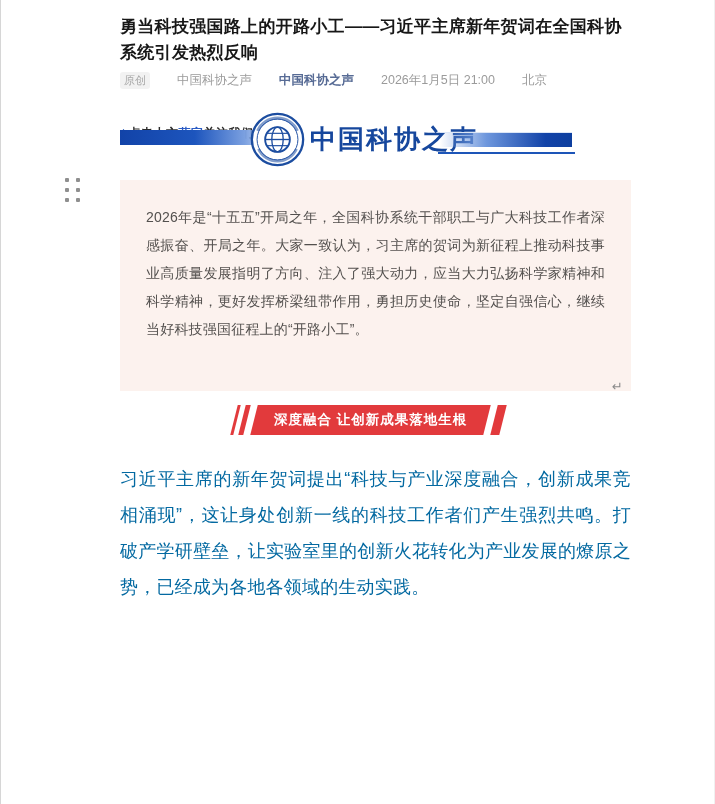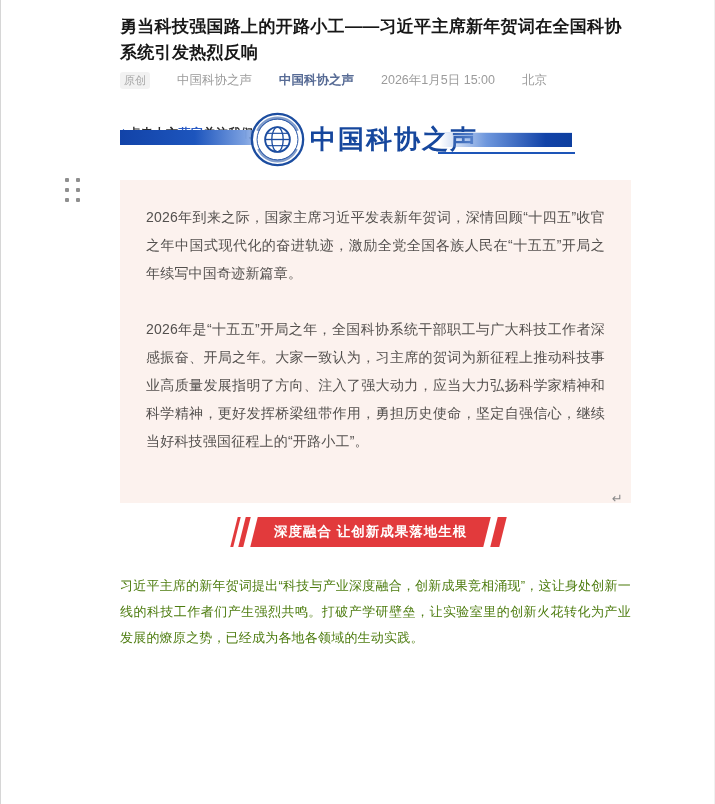--- a/index.html
+++ b/index.html
@@ -35,21 +35,21 @@
   .secwrap{display:flex;justify-content:center;align-items:center;height:30px;margin:14px 0 26px -14px;}
   .stripe{display:inline-block;height:30px;background:#e23a3c;transform:skewX(-14deg);}
   .s1{width:3px;margin-right:5px;}
   .s2{width:5px;margin-right:7px;}
   .s3{width:9px;margin-left:6px;}
   .seclabel{display:inline-block;height:30px;line-height:30px;padding:0 20px;background:#e23a3c;color:#fff;
     font-size:13.5px;font-weight:700;letter-spacing:1px;transform:skewX(-14deg);}
   .seclabel .inner{display:inline-block;transform:skewX(14deg);}
 
   .body-text{position:relative;margin-top:24px;padding-bottom:10px;}
-  .body-text p{margin:0 0 26px 0;font-size:13px;line-height:2.0;color:#4d7c0f;text-align:justify;letter-spacing:.2px;}
+  .body-text p{margin:0 0 26px 0;font-size:18px;line-height:2.0;color:#0369a1;text-align:justify;letter-spacing:.2px;}
   .body-text p:last-child{margin-bottom:0;}
 
   .drag-handle{position:absolute;left:64px;top:178px;display:grid;grid-template-columns:repeat(2,4px);
     grid-auto-rows:4px;gap:6px 7px;cursor:grab;}
   .drag-handle .dot{width:3.5px;height:3.5px;background:#8f8f8f;border-radius:1px;}
 </style>
 </head>
 <body>
 
 <div class="page">
@@ -64,21 +64,21 @@
   </div>
 
   <div class="content">
 
     <h1 class="title">勇当科技强国路上的开路小工——习近平主席新年贺词在全国科协系统引发热烈反响</h1>
 
     <div class="meta">
       <span class="badge">原创</span>
       <span class="author">中国科协之声</span>
       <a class="account">中国科协之声</a>
-      <span class="date">2026年1月5日 15:00</span>
+      <span class="date">2026年1月5日 21:00</span>
       <span class="loc">北京</span>
     </div>
 
     <div class="banner">
       <div class="follow-line">
         <span class="arrow">↑</span><span>点击上方</span><span class="blue">蓝字</span><span>关注我们</span>
       </div>
       <div class="bar-left"></div>
       <svg class="logo" viewBox="0 0 60 60">
         <circle cx="30" cy="30" r="27" fill="#ffffff" stroke="#1c4da0" stroke-width="2.4"></circle>
@@ -90,21 +90,20 @@
         <line x1="19" y1="36.5" x2="41" y2="36.5" stroke="#1c4da0" stroke-width="1.2"></line>
         <path d="M10 40 a22 22 0 0 0 40 0" fill="none" stroke="#1c4da0" stroke-width="3" opacity="0.55"></path>
         <path d="M9 21 a23 23 0 0 1 42 0" fill="none" stroke="#1c4da0" stroke-width="3" opacity="0.55"></path>
       </svg>
       <div class="brand">中国科协之声</div>
       <div class="bar-right"></div>
       <div class="bar-right-line"></div>
     </div>
 
     <div class="hbox">
-      <p>2026年到来之际，国家主席习近平发表新年贺词，深情回顾“十四五”收官之年中国式现代化的奋进轨迹，激励全党全国各族人民在“十五五”开局之年续写中国奇迹新篇章。</p>
       <p>2026年是“十五五”开局之年，全国科协系统干部职工与广大科技工作者深感振奋、开局之年。大家一致认为，习主席的贺词为新征程上推动科技事业高质量发展指明了方向、注入了强大动力，应当大力弘扬科学家精神和科学精神，更好发挥桥梁纽带作用，勇担历史使命，坚定自强信心，继续当好科技强国征程上的“开路小工”。</p>
       <span class="ret ret1">↵</span>
     </div>
 
     <div class="secwrap">
       <span class="stripe s1"></span>
       <span class="stripe s2"></span>
       <span class="seclabel"><span class="inner">深度融合 让创新成果落地生根</span></span>
       <span class="stripe s3"></span>
     </div>

